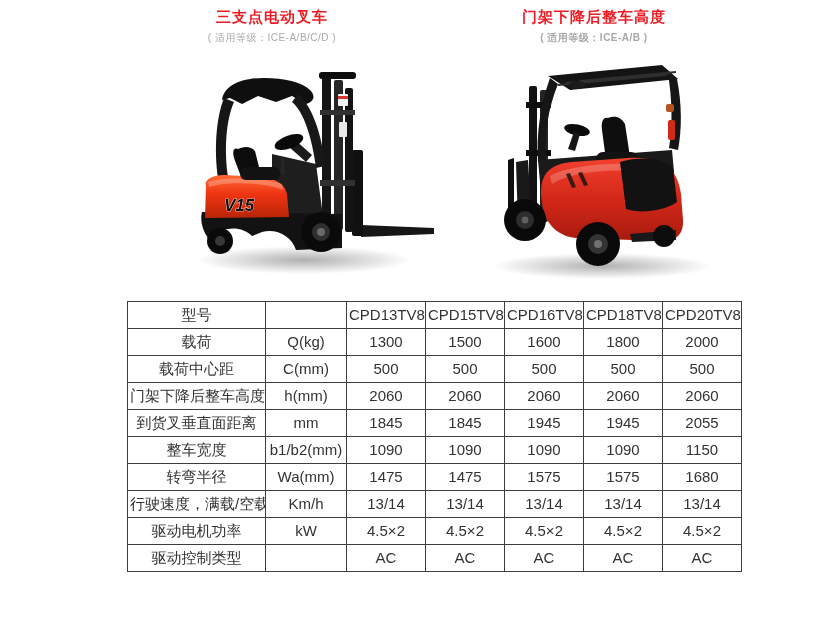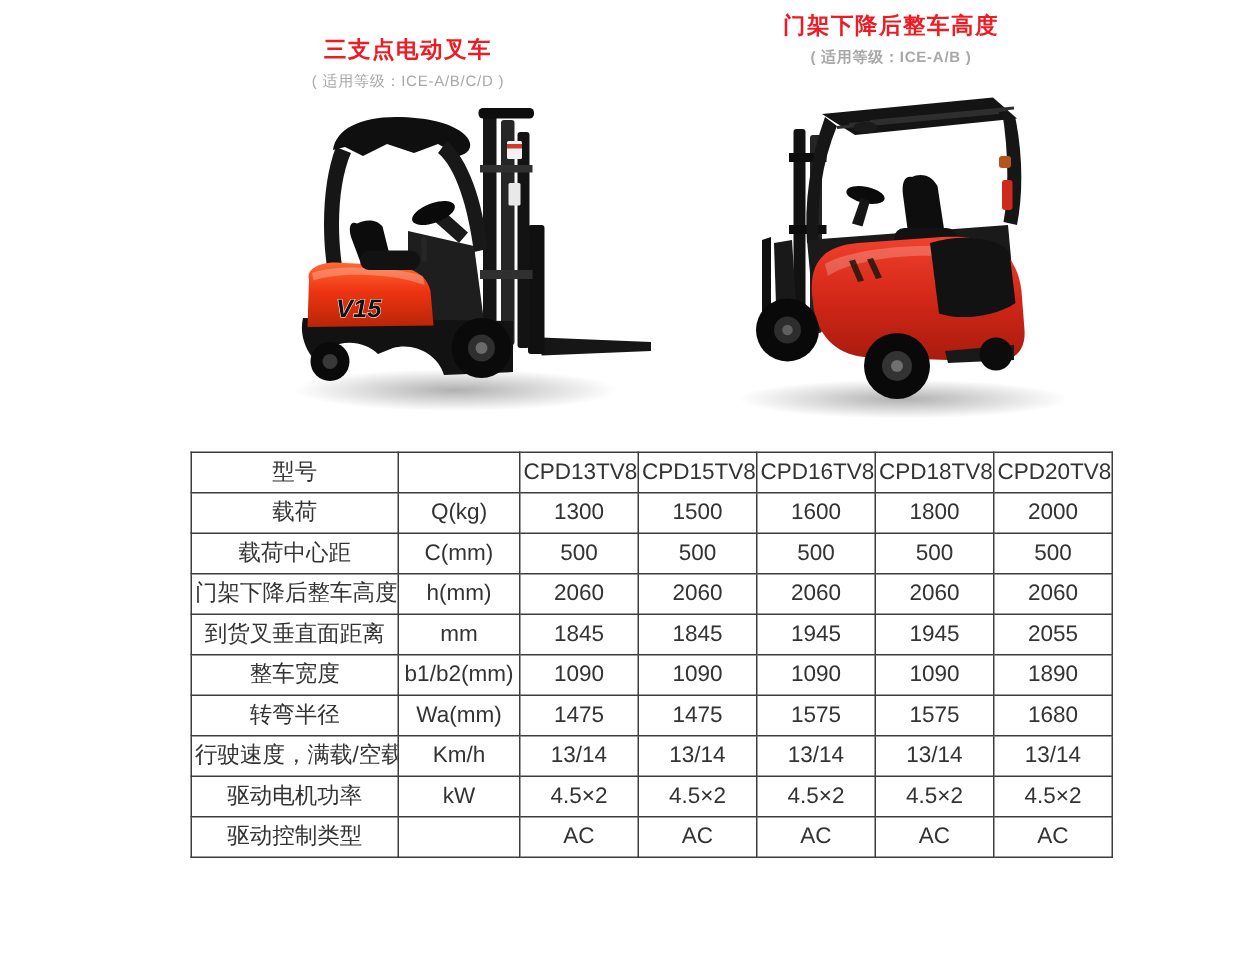--- a/index.html
+++ b/index.html
@@ -18,21 +18,21 @@
              border:1px solid #3d3d3d;padding-left:42px;}
   table.spec td{border:1px solid #3d3d3d;height:26px;line-height:26px;
                 text-align:center;font-size:15px;color:#333333;
                 padding:0 2px;white-space:nowrap;overflow:hidden;}
 </style>
 </head>
 <body>
 
 <div class="page">
 
-  <div class="product-head" style="left:152px;top:24px;">
+  <div class="product-head" style="left:152px;top:8px;">
     <div class="product-title" style="color:#ed1c24;">三支点电动叉车</div>
     <div class="product-sub" style="color:#a8a8a8;">( 适用等级：ICE-A/B/C/D )</div>
   </div>
 
   <div class="product-head" style="left:474px;top:8px;">
     <div class="product-title" style="color:#ed1c24;">门架下降后整车高度</div>
     <div class="product-sub" style="color:#a8a8a8;font-weight:bold;">( 适用等级：ICE-A/B )</div>
   </div>
 
   <div class="product-img" style="left:164px;top:52px;">
@@ -207,21 +207,21 @@
           <td>1945</td>
           <td>2055</td>
         </tr>
         <tr>
           <td>整车宽度</td>
           <td>b1/b2(mm)</td>
           <td>1090</td>
           <td>1090</td>
           <td>1090</td>
           <td>1090</td>
-          <td>1890</td>
+          <td>1150</td>
         </tr>
         <tr>
           <td>转弯半径</td>
           <td>Wa(mm)</td>
           <td>1475</td>
           <td>1475</td>
           <td>1575</td>
           <td>1575</td>
           <td>1680</td>
         </tr>

